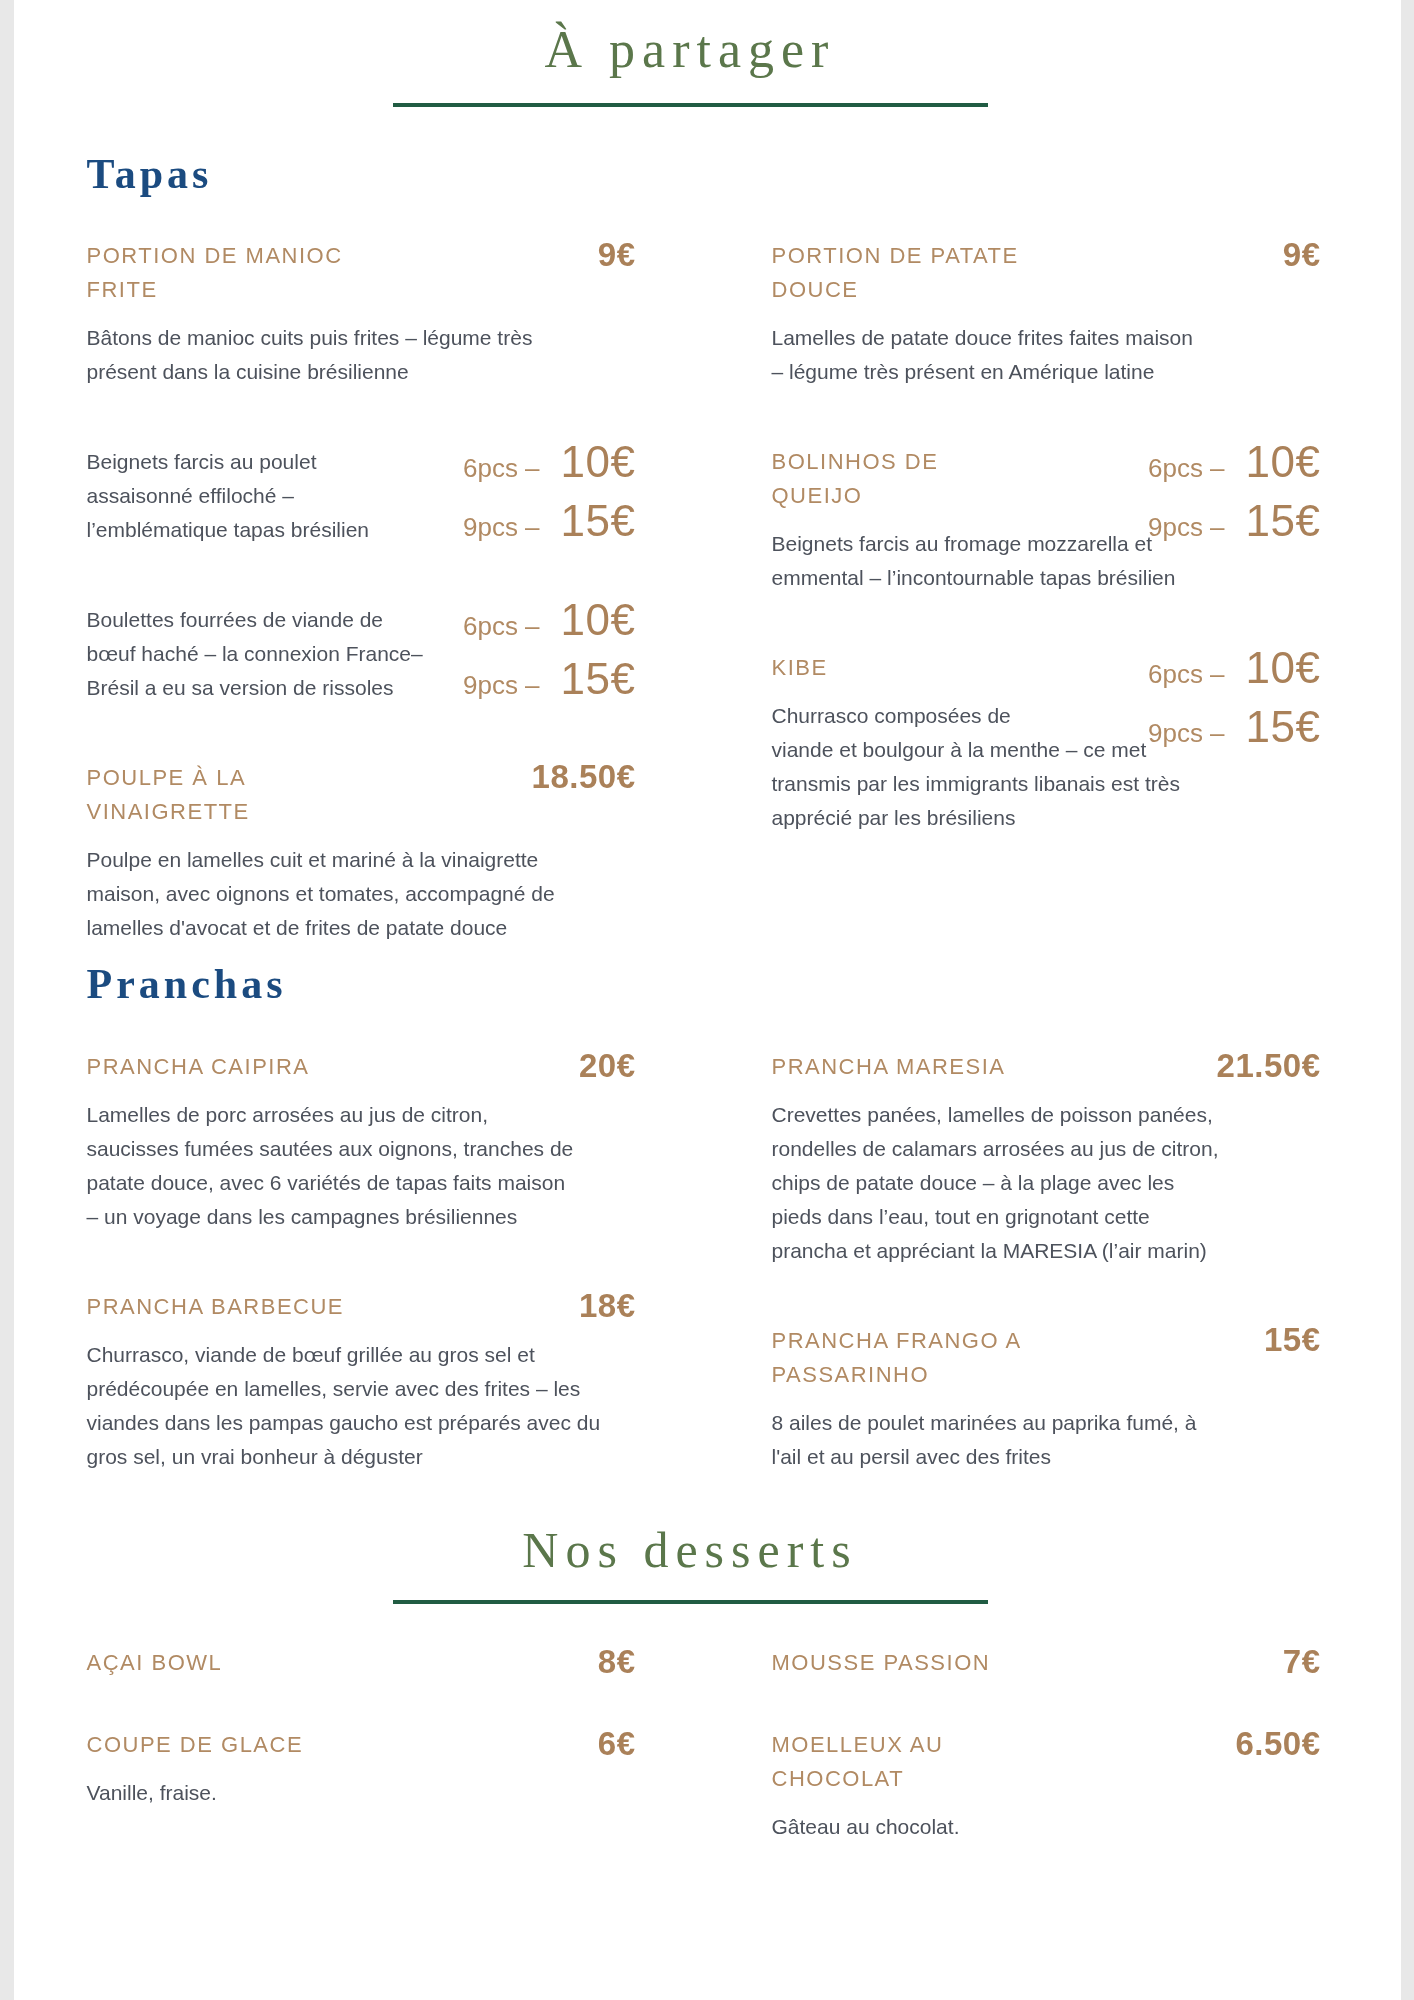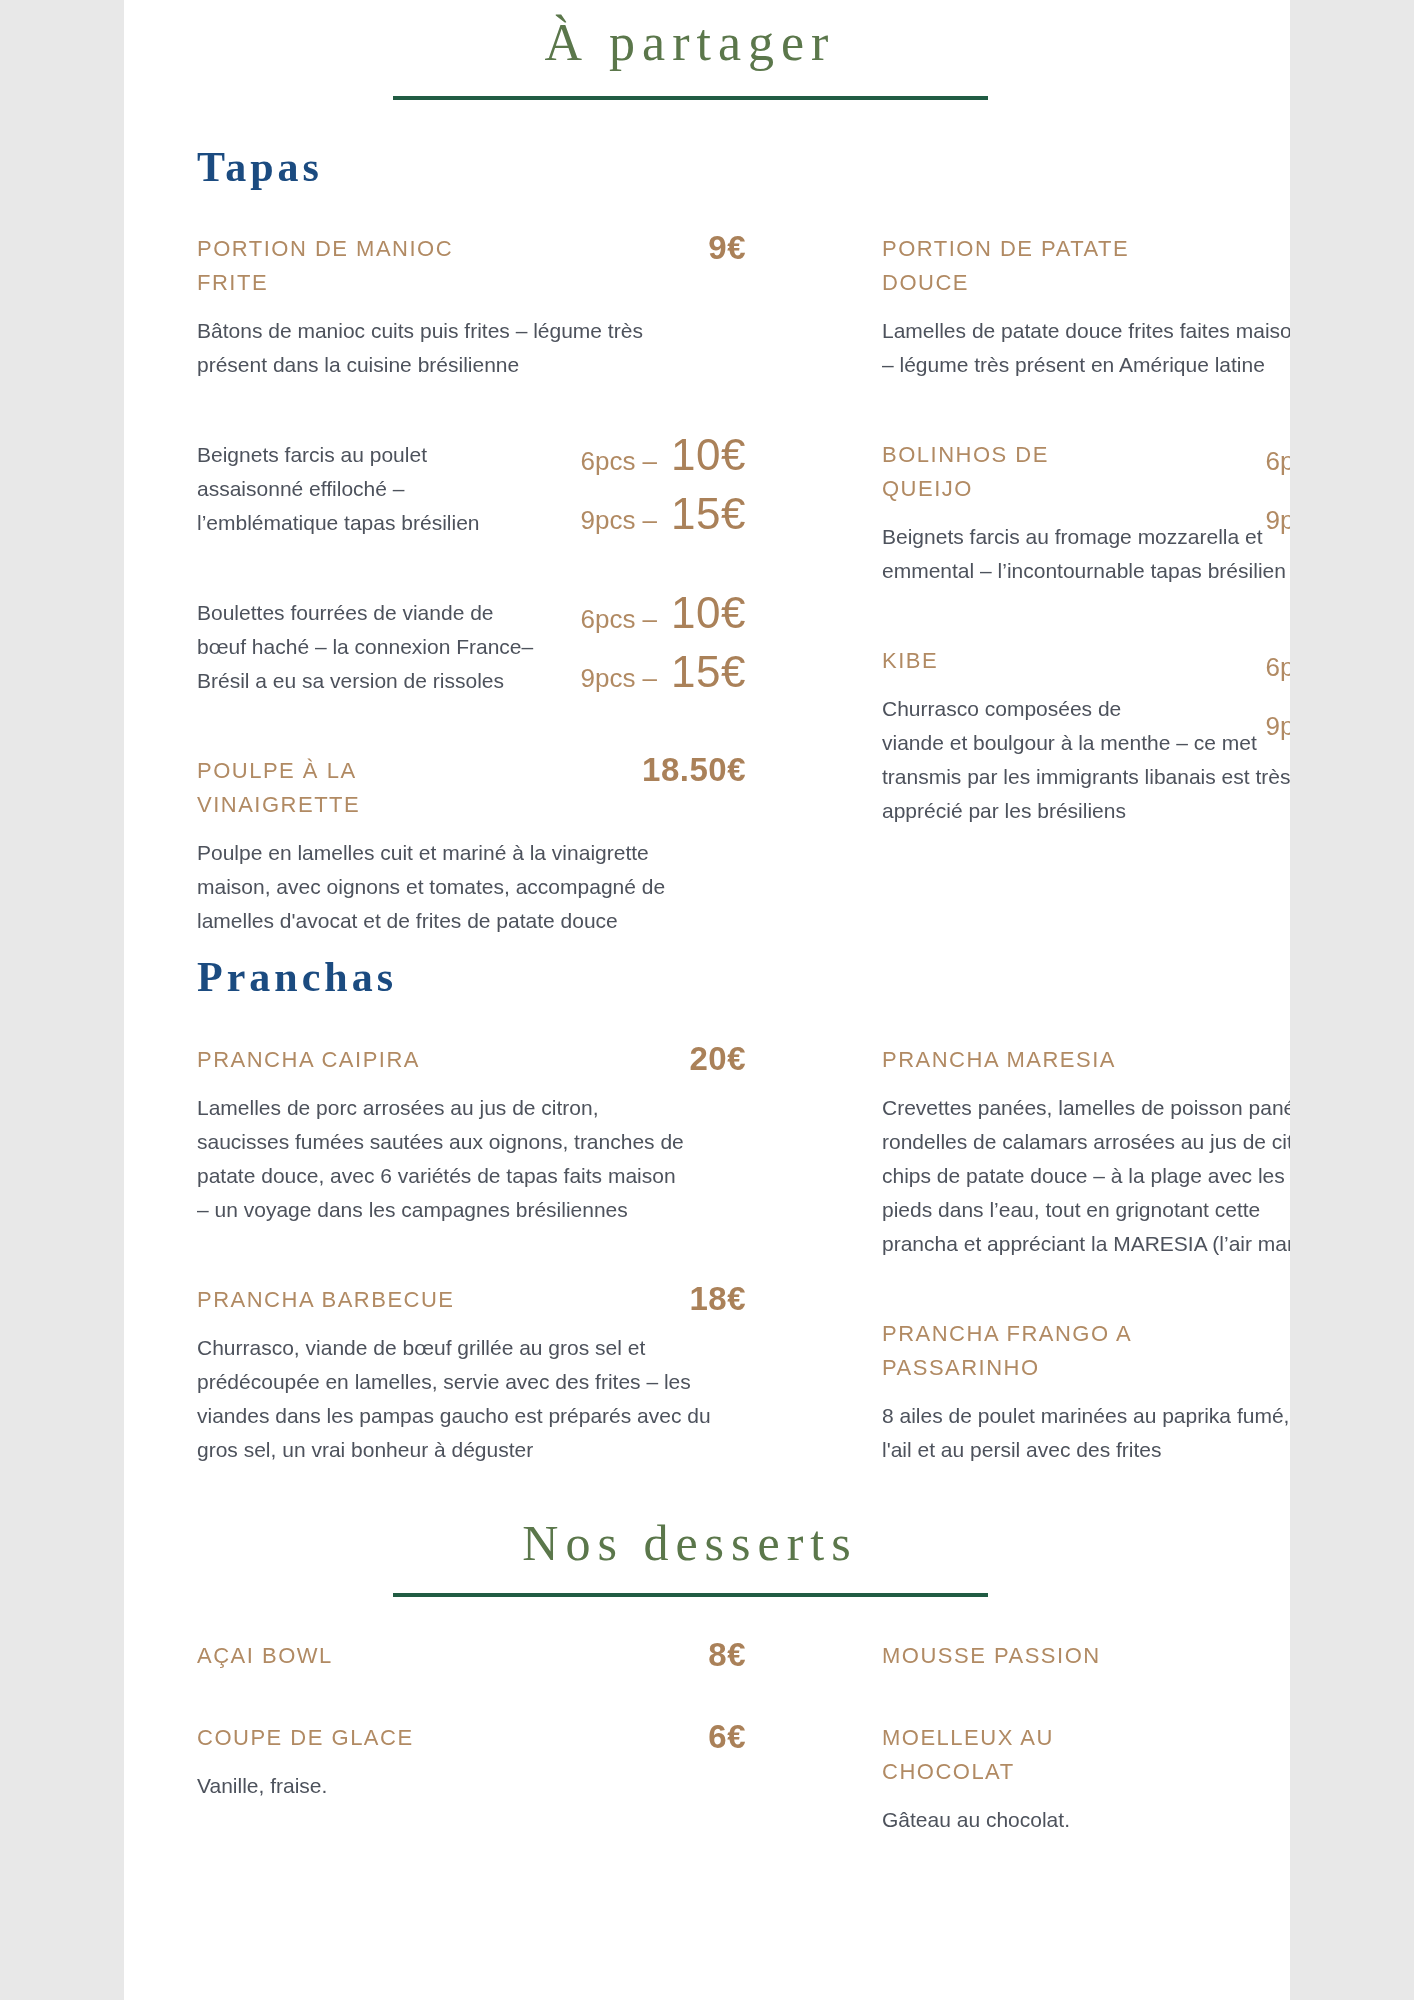--- a/index.html
+++ b/index.html
@@ -7,25 +7,25 @@
     --heading-blue:#1b4b80;
     --rule-green:#215c43;
     --item-brown:#b18a63;
     --price-brown:#aa8159;
     --text-gray:#4d525c;
     --background:#ffffff;
   }
   *{box-sizing:border-box;}
   html,body{margin:0;padding:0;background:#e8e8e8;}
   .page{
-    width:1166px;height:2000px;
+    width:1387px;height:2000px;
     background:var(--background);
     margin:0 auto;
     position:relative;
-    padding:14px 107px 0 73px;
+    padding:21px 107px 0 73px;
     font-family:"Liberation Sans",sans-serif;
     overflow:hidden;
   }
   
   .big-title{
     font-family:"Liberation Serif",serif;
     font-weight:normal;
     color:var(--heading-green);
     text-align:center;
     letter-spacing:7px;
@@ -80,21 +80,21 @@
   }
   .price{
     position:absolute;top:-3px;right:0;
     font-size:33px;font-weight:bold;
     color:var(--price-brown);
     letter-spacing:0.5px;
   }
   .price-rows{position:absolute;top:-3px;right:0;}
   .price-row{
     display:flex;align-items:baseline;justify-content:flex-start;
-    gap:14px;margin-bottom:13px;line-height:40px;
+    gap:21px;margin-bottom:13px;line-height:40px;
   }
   .pcs{font-size:26px;color:var(--item-brown);}
   .price-val{font-size:44px;font-weight:normal;color:var(--price-brown);letter-spacing:0.5px;}
 </style>
 </head>
 <body>
 
 <div class="page">
 
   <h1 class="big-title primary">À partager</h1>

